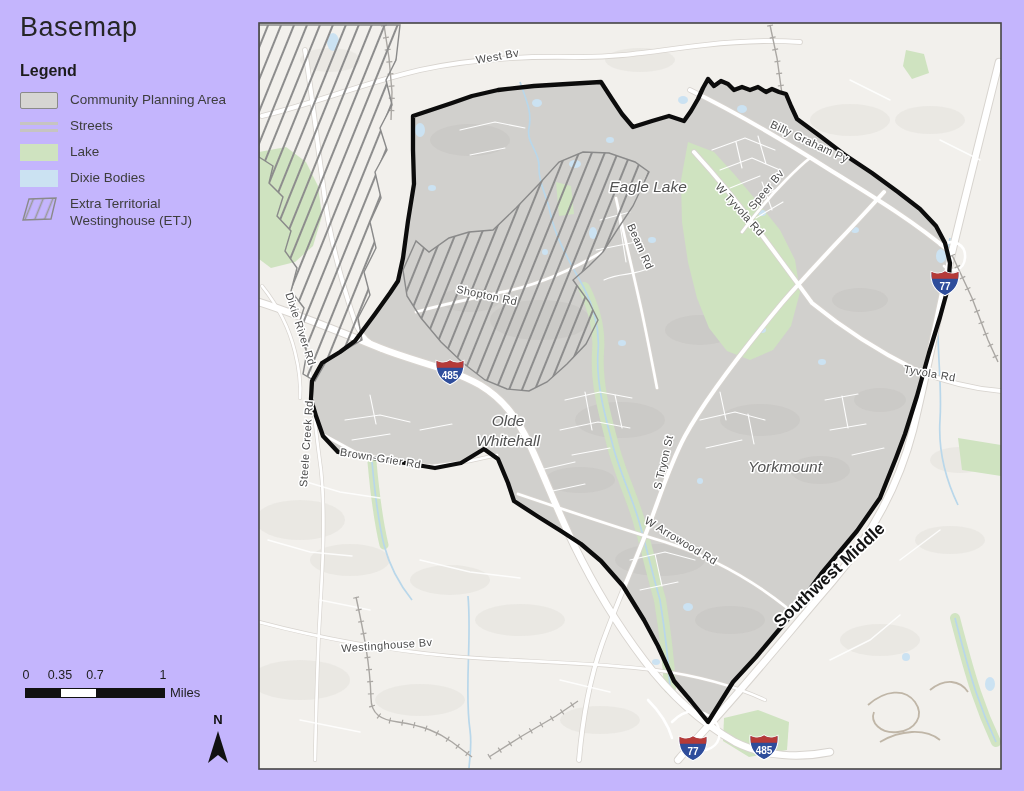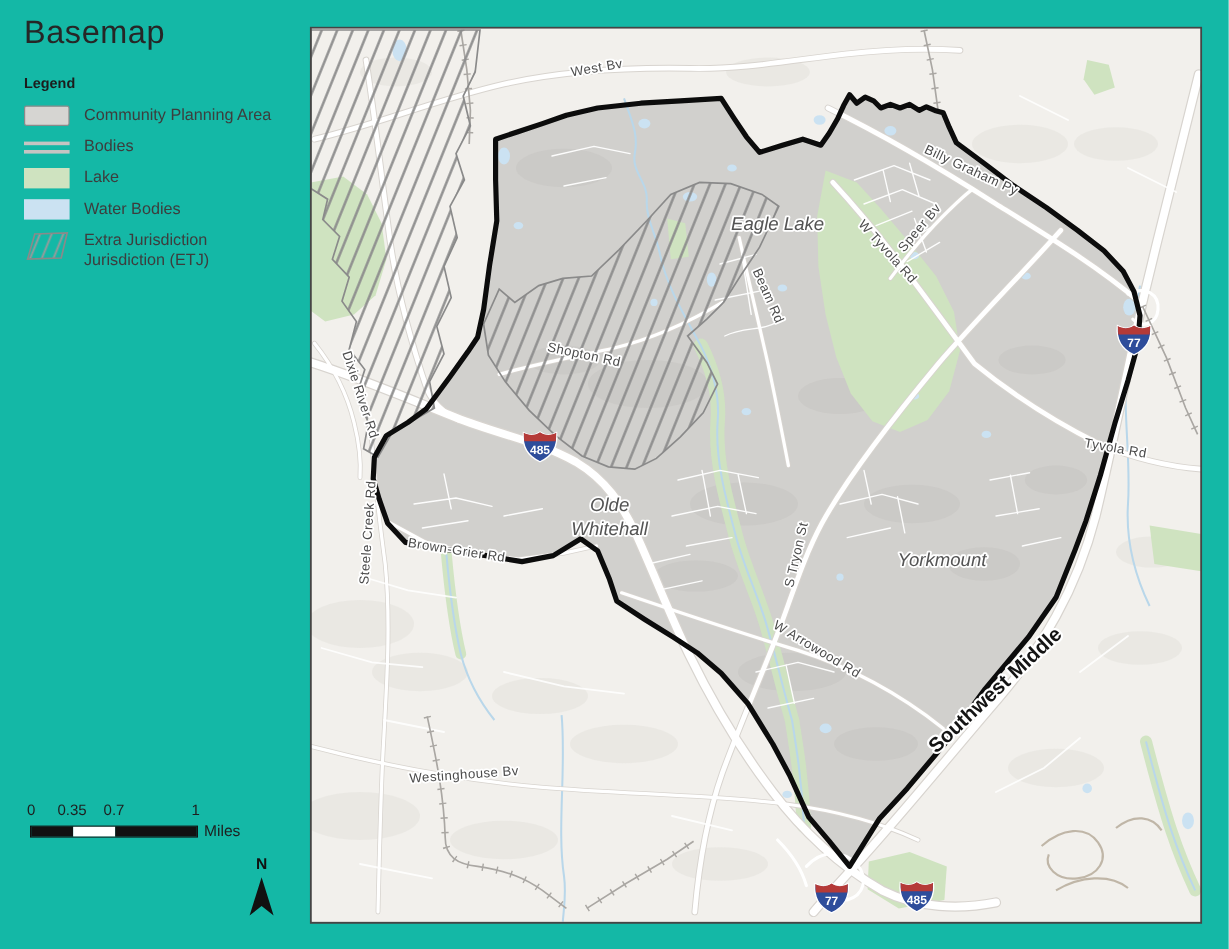--- a/index.html
+++ b/index.html
@@ -1,19 +1,19 @@
 <!DOCTYPE html>
 <html><head>
 <meta charset="utf-8">
 <style>
   html,body{margin:0;padding:0;background:#ffffff;font-family:"Liberation Sans",sans-serif;}
-  .canvas{position:relative;width:1024px;height:791px;background:#14b8a6;overflow:hidden;}
+  .canvas{position:relative;width:1024px;height:791px;background:#c4b5fd;overflow:hidden;}
   .page-title{position:absolute;left:20px;top:12px;font-size:27px;color:#262626;letter-spacing:.5px;}
   .legend{position:absolute;left:20px;top:62px;width:215px;}
-  .legend-heading{font-size:12px;font-weight:bold;color:#1c1c1c;margin-bottom:12px;}
+  .legend-heading{font-size:16px;font-weight:bold;color:#1c1c1c;margin-bottom:12px;}
   .legend-row{display:flex;align-items:center;margin-bottom:9px;}
   .legend-row.tall{align-items:flex-start;margin-top:4px;}
   .sw{width:38px;height:17px;flex:0 0 38px;margin-right:12px;}
   .sw-area{background:#d6d5d2;border:1.5px solid #8a8a8a;border-radius:2px;box-sizing:border-box;}
   .sw-lines{display:flex;flex-direction:column;justify-content:center;gap:4px;height:17px;}
   .sw-lines i{display:block;height:3px;background:#c6c4c2;}
   .sw-parks{background:#cfe3c0;}
   .sw-water{background:#cbe2f2;}
   .legend-label{font-size:13.5px;color:#3d3d3d;line-height:1.25;}
   .legend-label.wrap{max-width:132px;}
@@ -64,42 +64,42 @@
     <div class="legend-heading">Legend</div>
     <div class="legend-row">
       <div class="sw sw-area"></div>
       <div class="legend-label">Community Planning Area</div>
     </div>
     <div class="legend-row">
       <div class="sw sw-lines">
           <i></i>
           <i></i>
         </div>
-      <div class="legend-label">Bodies</div>
+      <div class="legend-label">Streets</div>
     </div>
     <div class="legend-row">
       <div class="sw sw-parks"></div>
       <div class="legend-label">Lake</div>
     </div>
     <div class="legend-row">
       <div class="sw sw-water"></div>
-      <div class="legend-label">Water Bodies</div>
+      <div class="legend-label">Dixie Bodies</div>
     </div>
     <div class="legend-row tall">
       <div class="sw" style="height:26px">
         <svg width="40" height="26" viewBox="0 0 40 26">
           <defs>
             <pattern id="hatchL" width="9" height="9" patternUnits="userSpaceOnUse" patternTransform="rotate(22)">
               <line x1="4.5" y1="0" x2="4.5" y2="9" stroke="#9a9a9a" stroke-width="1.6"></line>
             </pattern>
           </defs>
           <path d="M9,3 L36,2 L31,23 L3,24 Z" fill="url(#hatchL)" stroke="#8a8a8a" stroke-width="1.4"></path>
         </svg>
       </div>
-      <div class="legend-label wrap">Extra Jurisdiction Jurisdiction (ETJ)</div>
+      <div class="legend-label wrap">Extra Territorial Westinghouse (ETJ)</div>
     </div>
   </div>
 
   <div class="scalebar">
     <span class="sb-num" style="left:4px">0</span>
     <span class="sb-num" style="left:38px">0.35</span>
     <span class="sb-num" style="left:73px">0.7</span>
     <span class="sb-num" style="left:141px">1</span>
     <div class="sb-bar">
       <div class="sb-seg" style="width:35px;background:#111"></div>

